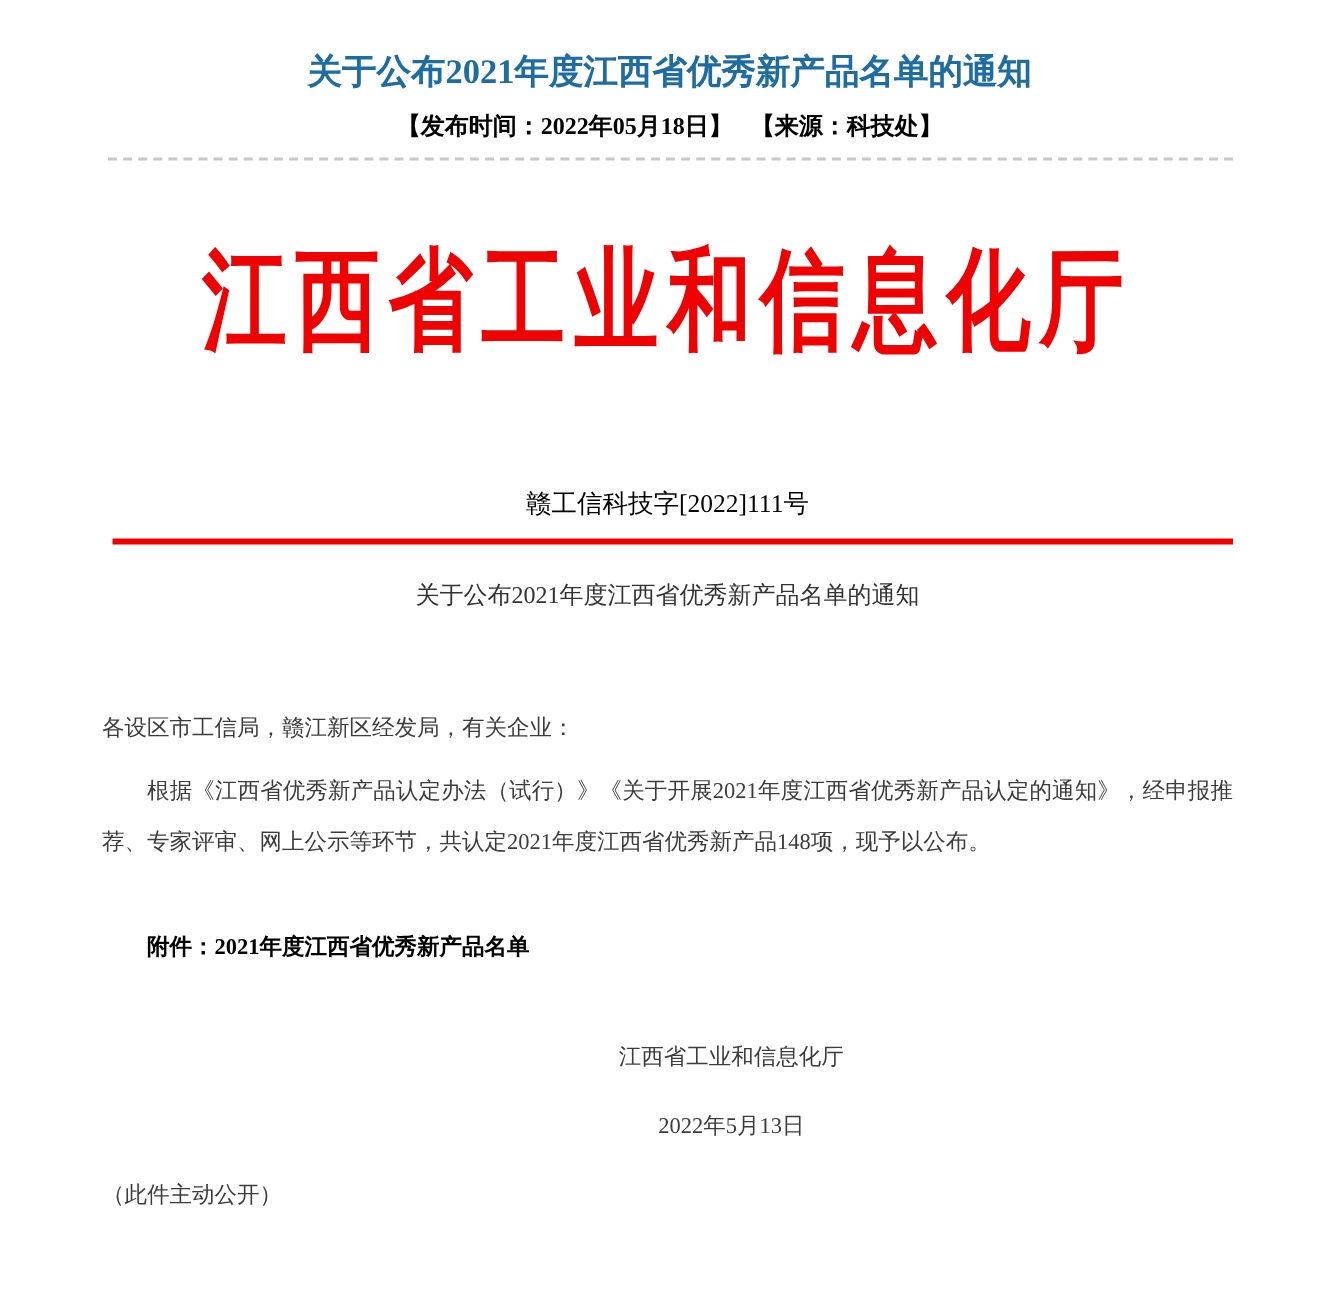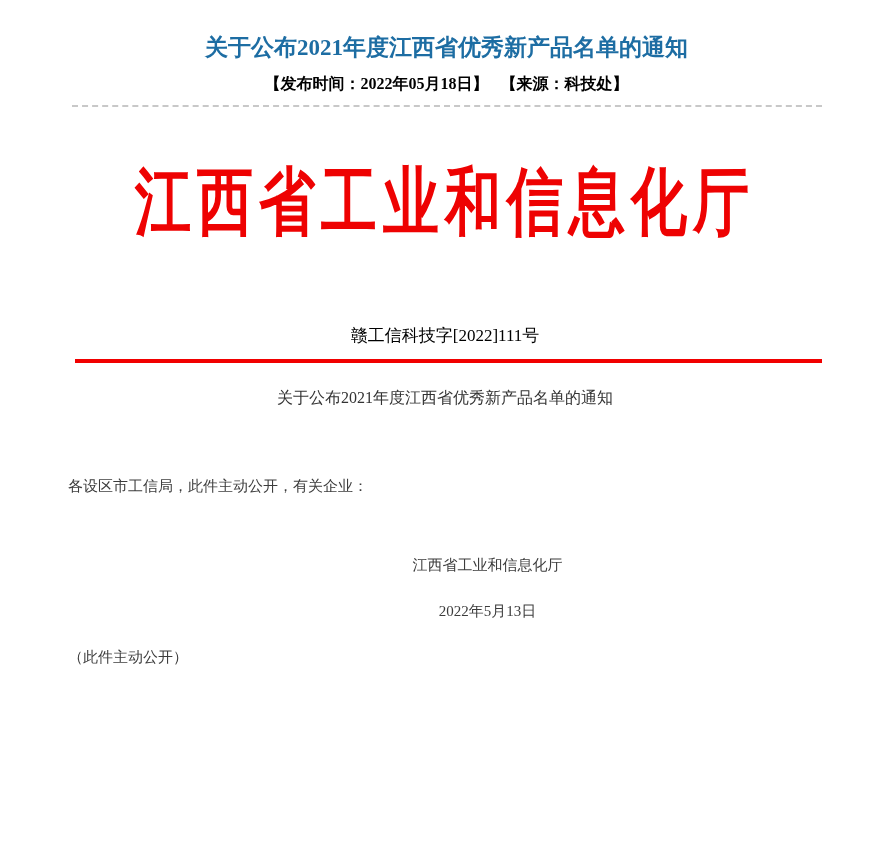--- a/index.html
+++ b/index.html
@@ -137,24 +137,26 @@
     <div class="letterhead-wrap">
       <span class="letterhead">江西省工业和信息化厅</span>
     </div>
 
     <div class="doc-number">赣工信科技字[2022]111号</div>
 
     <div class="red-rule"></div>
 
     <div class="doc-subtitle">关于公布2021年度江西省优秀新产品名单的通知</div>
 
-    <p class="salutation">各设区市工信局，此件主动公开，有关企业：</p>
+    <p class="salutation">各设区市工信局，赣江新区经发局，有关企业：</p>
+
+    <p class="para">根据《江西省优秀新产品认定办法（试行）》《关于开展2021年度江西省优秀新产品认定的通知》，经申报推荐、专家评审、网上公示等环节，共认定2021年度江西省优秀新产品148项，现予以公布。</p>
 
 
-
+    <p class="attachment">附件：2021年度江西省优秀新产品名单</p>
 
     <div class="sign-block">
       <div class="sign-org">江西省工业和信息化厅</div>
       <div class="sign-date">2022年5月13日</div>
     </div>
 
     <p class="disclosure">（此件主动公开）</p>
 
   </div>
 </div>

